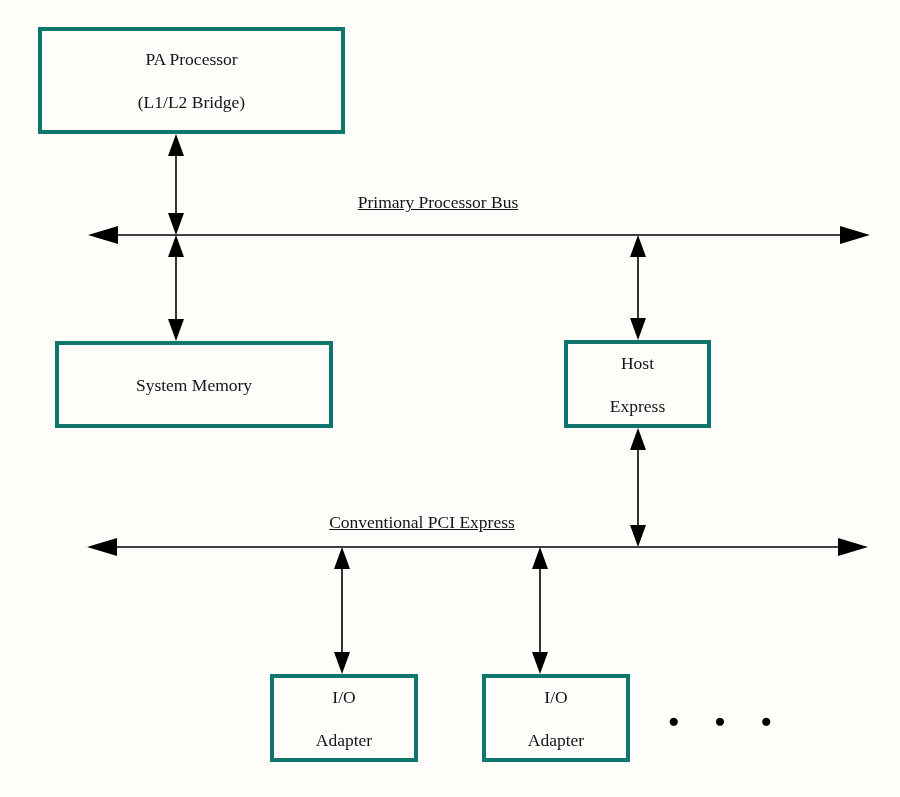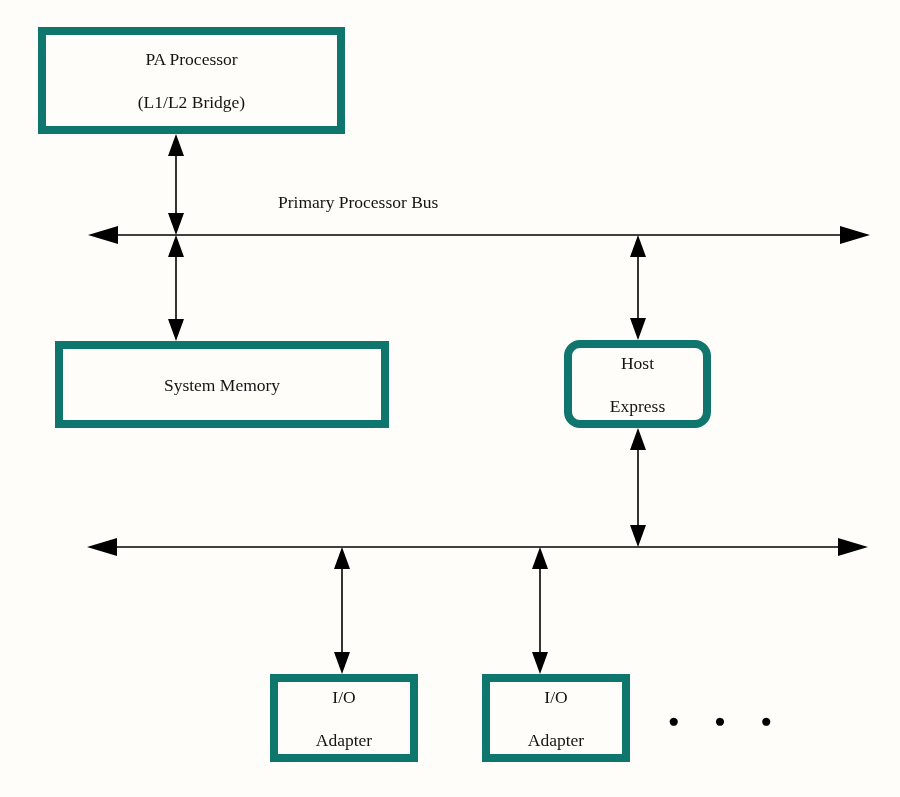--- a/index.html
+++ b/index.html
@@ -19,42 +19,43 @@
   .connectors {
     position: absolute;
     left: 0;
     top: 0;
     width: 900px;
     height: 797px;
   }
   .box {
     position: absolute;
     box-sizing: border-box;
-    border: 8px solid #0f766e;
+    border: 4px solid #0f766e;
     background: #fffdfa;
     display: flex;
     flex-direction: column;
     align-items: center;
     justify-content: center;
     text-align: center;
     font-size: 17.5px;
     line-height: 20px;
     row-gap: 23px;
   }
   .box-pa        { left: 38px;  top: 27px;  width: 307px; height: 107px; }
-  .box-sysmem    { left: 55px;  top: 341px; width: 334px; height: 87px;  }
-  .box-hostbr    { left: 564px; top: 340px; width: 147px; height: 88px; border-radius: 16px;  }
+  .box-sysmem    { left: 55px;  top: 341px; width: 278px; height: 87px;  }
+  .box-hostbr    { left: 564px; top: 340px; width: 147px; height: 88px;  }
   .box-io-left   { left: 270px; top: 674px; width: 148px; height: 88px;  }
   .box-io-right  { left: 482px; top: 674px; width: 148px; height: 88px;  }
   .bus-label {
     position: absolute;
     width: 320px;
-    text-align: left;
+    text-align: center;
     font-size: 17.5px;
     line-height: 22px;
+    text-decoration: underline;
   }
   .label-primary { left: 278px; top: 191px; }
   .label-pci     { left: 262px; top: 511px; }
   .ellipsis {
     position: absolute;
     left: 662px;
     top: 710px;
     width: 116px;
     text-align: center;
     font-size: 19px;
@@ -140,16 +141,17 @@
     <div>Adapter</div>
   </div>
 
   <div class="box box-io-right">
     <div>I/O</div>
     <div>Adapter</div>
   </div>
 
   <div class="bus-label label-primary">Primary Processor Bus</div>
 
+  <div class="bus-label label-pci">Conventional PCI Express</div>
 
   <div class="ellipsis">● ● ●</div>
 
 </div>
 
 </body></html>

